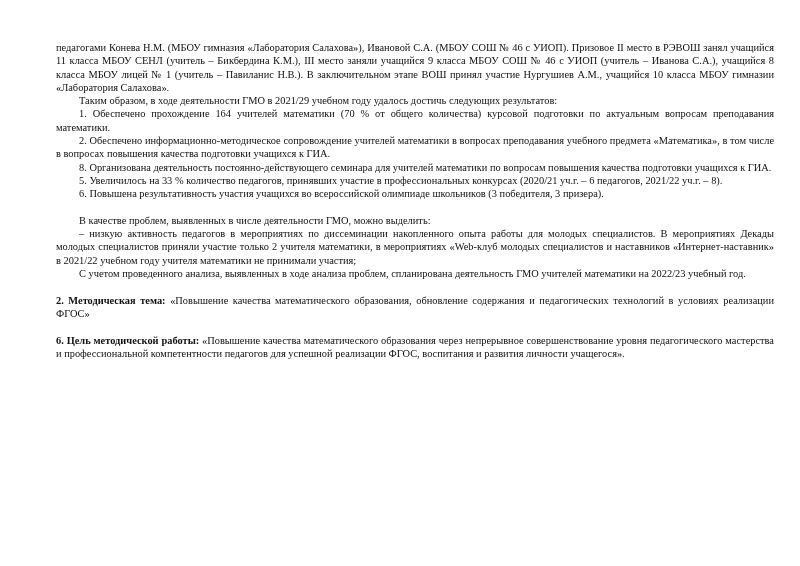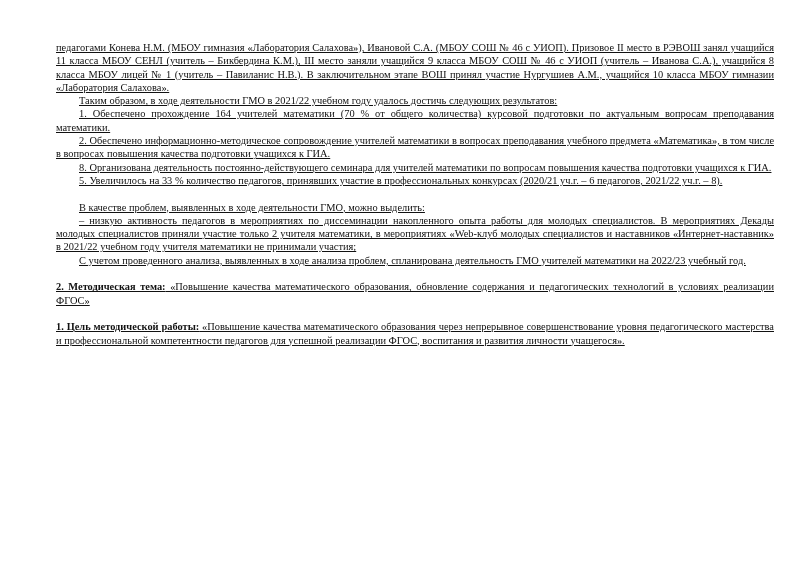--- a/index.html
+++ b/index.html
@@ -20,54 +20,54 @@
       width: 718px;
       font-family: "Liberation Serif", serif;
       font-size: 10.4px;
       line-height: 13.3px;
       color: #111111;
     }
     .para {
       margin: 0;
       text-align: justify;
       text-indent: 23px;
-      text-decoration: underline;
     }
     .para.noindent {
       text-indent: 0;
     }
     .gap {
       height: 13.3px;
     }
     .bold {
       font-weight: bold;
     }
   </style>
 </head>
 <body>
 
 <div class="page">
 
   <p class="para noindent">педагогами Конева Н.М. (МБОУ гимназия «Лаборатория Салахова»), Ивановой С.А. (МБОУ СОШ № 46 с УИОП). Призовое II место в РЭВОШ занял учащийся 11 класса МБОУ СЕНЛ (учитель – Бикбердина К.М.), III место заняли учащийся 9 класса МБОУ СОШ № 46 с УИОП (учитель – Иванова С.А.),  учащийся  8 класса МБОУ лицей № 1 (учитель – Павиланис Н.В.). В заключительном этапе ВОШ принял участие Нургушиев А.М., учащийся 10 класса МБОУ гимназии «Лаборатория Салахова».</p>
 
-  <p class="para">Таким образом, в ходе деятельности ГМО в 2021/22 учебном году удалось достичь следующих результатов:</p>
+  <p class="para">Таким образом, в ходе деятельности ГМО в 2021/29 учебном году удалось достичь следующих результатов:</p>
 
   <p class="para">1. Обеспечено прохождение 164 учителей математики (70 % от общего количества) курсовой подготовки по актуальным вопросам преподавания математики.</p>
   <p class="para">2. Обеспечено информационно-методическое сопровождение учителей математики в вопросах преподавания учебного предмета «Математика», в том числе в вопросах повышения качества подготовки учащихся к ГИА.</p>
   <p class="para">8. Организована деятельность постоянно-действующего семинара для учителей математики по вопросам повышения качества подготовки учащихся к ГИА.</p>
   <p class="para">5. Увеличилось на 33 % количество педагогов, принявших участие в профессиональных конкурсах (2020/21 уч.г. – 6 педагогов, 2021/22 уч.г. – 8).</p>
+  <p class="para">6. Повышена результативность участия учащихся во всероссийской олимпиаде школьников (3 победителя, 3 призера).</p>
 
   <div class="gap"></div>
 
-  <p class="para">В качестве проблем, выявленных в ходе деятельности ГМО, можно выделить:</p>
+  <p class="para">В качестве проблем, выявленных в числе деятельности ГМО, можно выделить:</p>
   <p class="para">– низкую активность педагогов в мероприятиях по диссеминации накопленного опыта работы для молодых специалистов. В мероприятиях Декады молодых специалистов приняли участие только 2 учителя математики, в мероприятиях «Web-клуб молодых специалистов и наставников «Интернет-наставник» в 2021/22 учебном году учителя математики не принимали участия;</p>
 
   <p class="para">С учетом проведенного анализа, выявленных в ходе анализа проблем, спланирована деятельность ГМО учителей математики на 2022/23 учебный год.</p>
 
   <div class="gap"></div>
 
   <p class="para noindent"><span class="bold">2. Методическая тема:</span><span> «Повышение качества математического образования, обновление содержания и педагогических технологий в условиях реализации ФГОС»</span></p>
 
   <div class="gap"></div>
 
-  <p class="para noindent"><span class="bold">1. Цель методической работы:</span><span> «Повышение качества математического образования через непрерывное совершенствование уровня педагогического мастерства и профессиональной компетентности педагогов для успешной реализации ФГОС, воспитания и развития личности учащегося».</span></p>
+  <p class="para noindent"><span class="bold">6. Цель методической работы:</span><span> «Повышение качества математического образования через непрерывное совершенствование уровня педагогического мастерства и профессиональной компетентности педагогов для успешной реализации ФГОС, воспитания и развития личности учащегося».</span></p>
 
 </div>
 
 </body></html>

